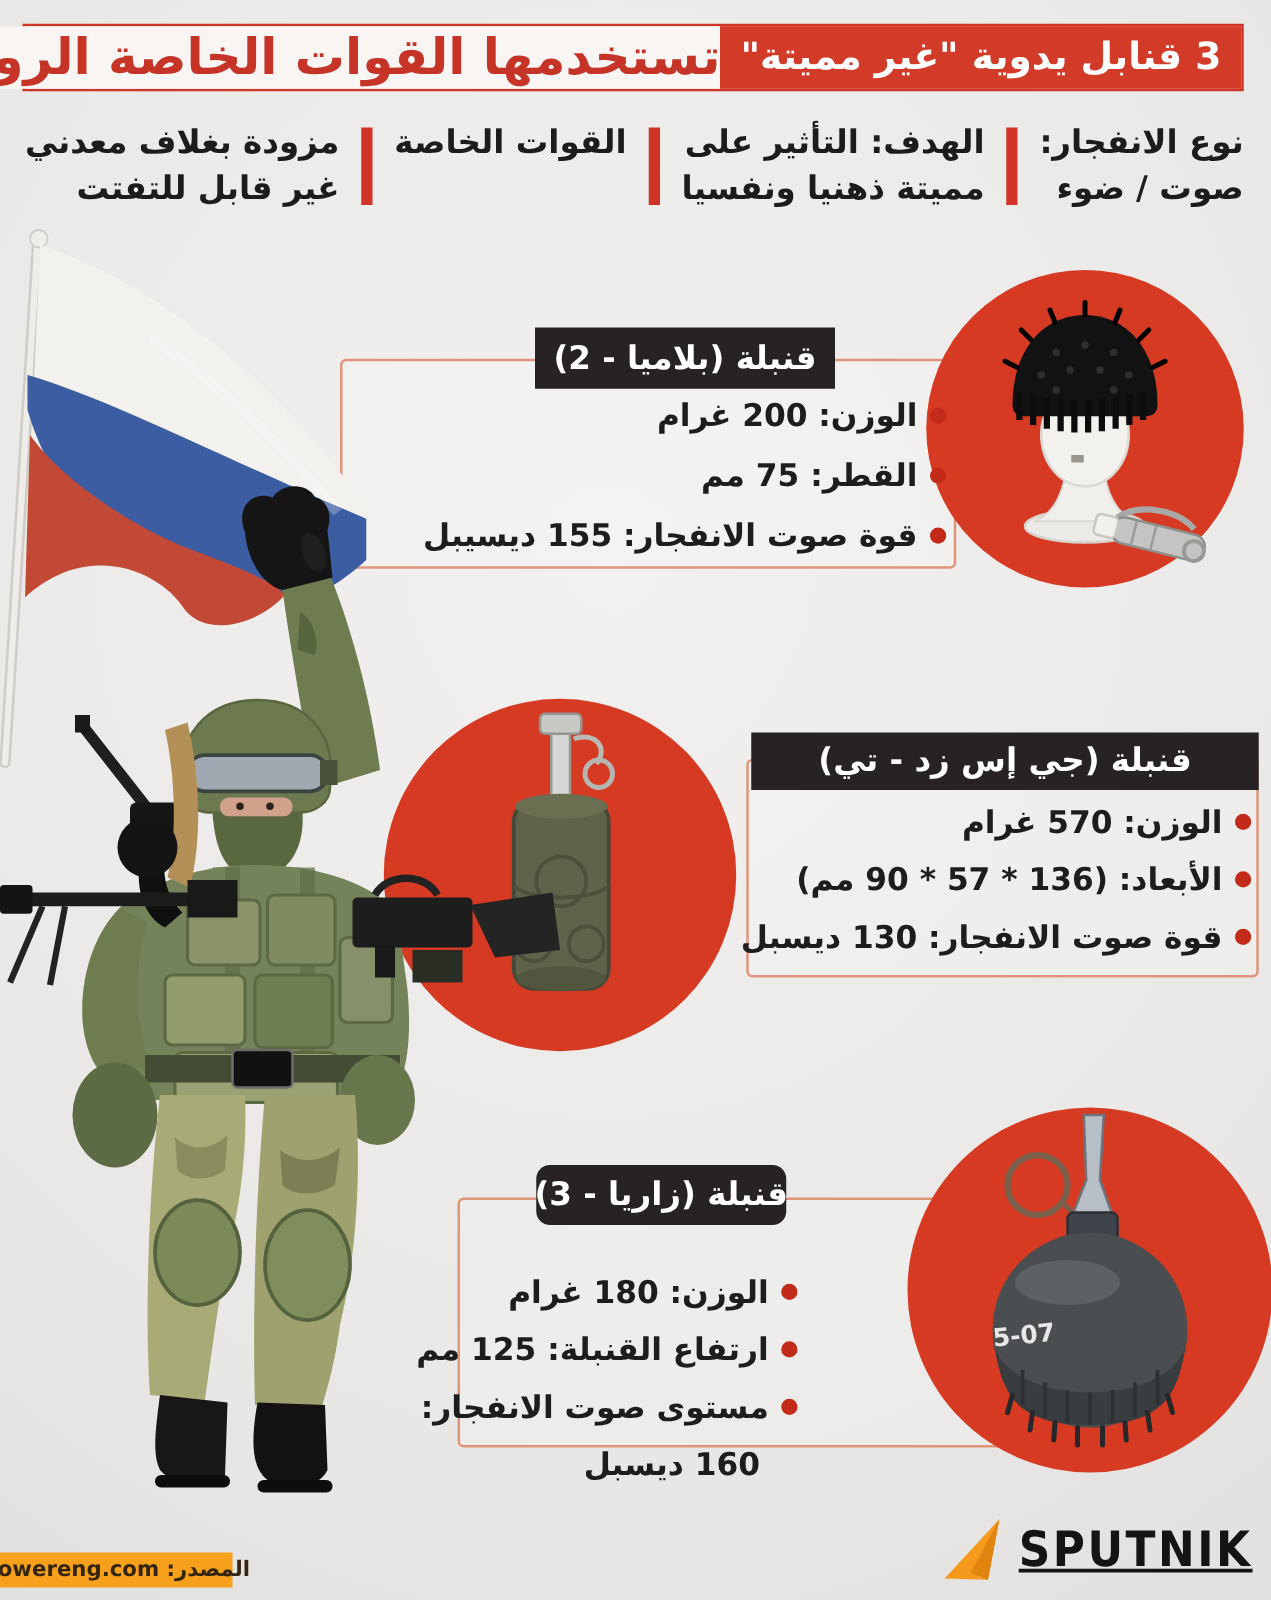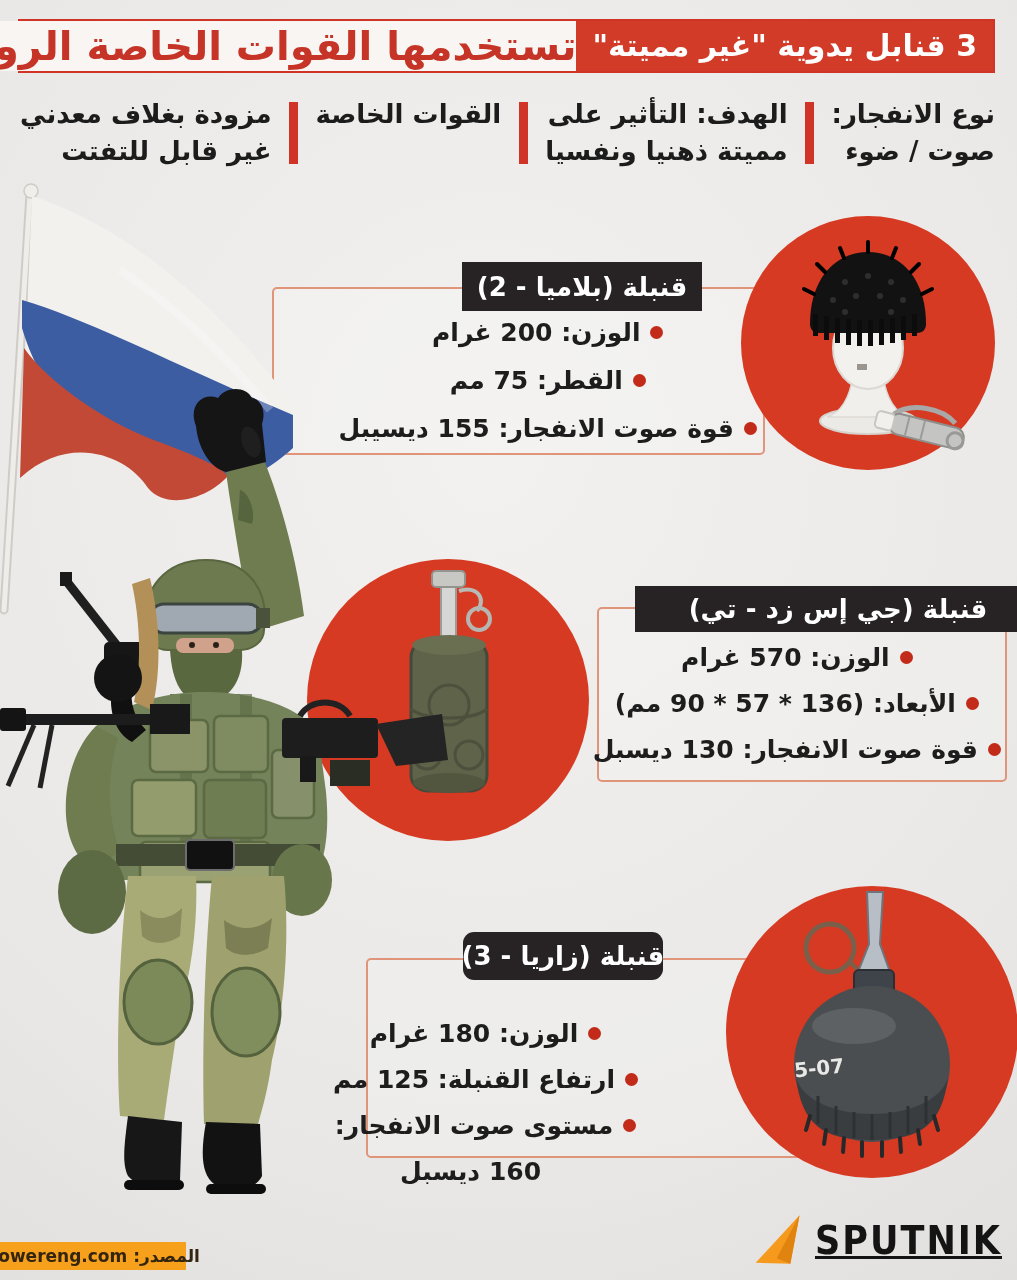--- a/index.html
+++ b/index.html
@@ -48,32 +48,32 @@
   .specbox{
     position:absolute;border:2px solid #e0957b;border-radius:5px;
     background:rgba(255,255,255,0.18);z-index:2;box-sizing:border-box;
   }
   .b1{left:272px;top:287px;width:493px;height:168px;}
   .b2{left:597px;top:607px;width:410px;height:175px;}
   .b3{left:366px;top:958px;width:500px;height:200px;}
   .blackbox{
     position:absolute;background:#272324;color:#ffffff;z-index:4;
     display:flex;align-items:center;justify-content:center;
-    font-weight:bold;font-size:26px;white-space:nowrap;margin-left:34px;
+    font-weight:bold;font-size:26px;white-space:nowrap;
   }
   .t1{left:428px;top:262px;width:240px;height:49px;}
   .t2{left:601px;top:586px;width:406px;height:46px;}
   .t3{left:429px;top:932px;width:200px;height:48px;border-radius:11px;}
   .specs{position:absolute;z-index:4;}
   .s1{right:260px;top:308px;}
   .s2{right:16px;top:634px;}
   .s3{right:379px;top:1010px;}
   .spec-row{
     display:flex;align-items:center;height:48px;
-    justify-content:center;white-space:nowrap;
+    justify-content:flex-start;white-space:nowrap;
   }
   .s2 .spec-row,.s3 .spec-row{height:46px;}
   .dot{
     width:13px;height:13px;border-radius:50%;
     background:#c22b1a;margin-left:10px;flex:0 0 auto;
   }
   .spec-text{font-weight:bold;font-size:25px;color:#1d1d1d;}
   .spec-row.cont{padding-right:30px;}
   
   .soldier-art{position:absolute;left:0;top:180px;z-index:5;}

